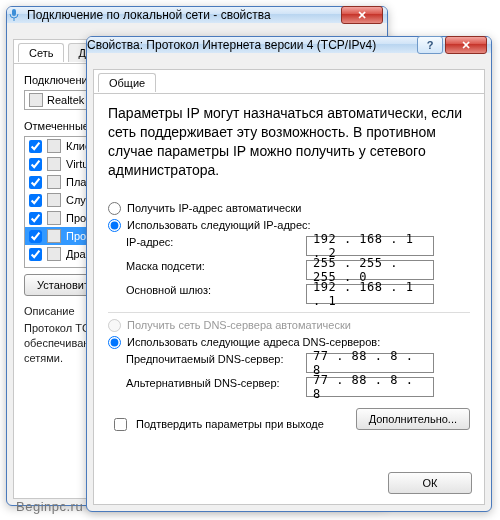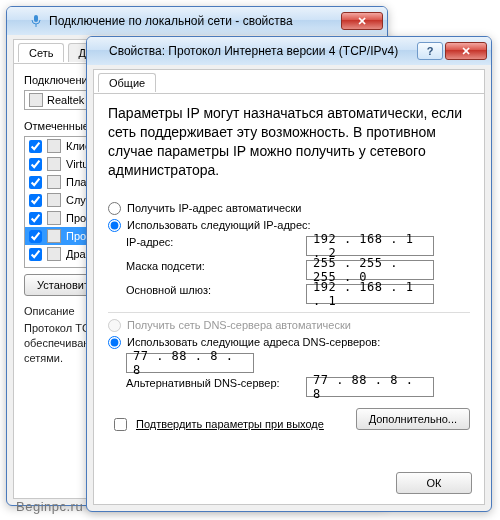--- a/index.html
+++ b/index.html
@@ -17,26 +17,26 @@
   
   .win {
     position: absolute;
     border: 1px solid #4a7abc;
     border-radius: 6px;
     background: #f0f0f0;
     box-shadow: 0 2px 10px rgba(0,0,0,.25);
   }
   .win-outer { left: 6px; top: 6px; width: 382px; height: 500px; }
   .titlebar {
-    height: 28px;
+    height: 16px;
     background: linear-gradient(#e9f2fb, #cfe3f7 45%, #b9d5f0 46%, #d7e8f8);
     border-radius: 5px 5px 0 0;
     display: flex;
     align-items: center;
-    padding: 0 4px 0 22px;
+    padding: 0 4px 0 0;
     font-size: 12px;
     color: #000;
   }
   .titlebar .mic {
     width: 14px; height: 14px; margin-right: 6px;
     display: inline-block;
   }
   .titlebar .sp { flex: 1; }
   .winbtn {
     width: 26px; height: 18px; margin-left: 2px;
@@ -91,25 +91,25 @@
   .radio-row input { margin:0; }
   .ip-grid { margin:4px 0 8px 18px; }
   .ip-line { display:flex; margin:4px 0; }
   .ip-line .k { width:180px; }
   .ip-box {
     width:128px; height:20px; border:1px solid #888; background:#fff;
     display:flex; align-items:center; justify-content:space-between;
     padding:0 6px; font-family:Consolas,monospace; font-size:12px; letter-spacing:.5px;
   }
   hr.sep { border:none; border-top:1px solid #ddd; margin:6px 0; }
-  .chk-row { display:flex; align-items:center; gap:6px; margin:10px 0 0 2px;text-decoration:underline; }
+  .chk-row { display:flex; align-items:center; gap:6px; margin:10px 0 0 2px; }
   .dlg-btns {
     position:absolute; right:12px; bottom:10px; display:flex; gap:8px;
   }
-  .dlg-btns .btn { width:76px; }
+  .dlg-btns .btn { width:84px; }
   .adv-row { display:flex; justify-content:space-between; align-items:center; padding:0 14px 4px 14px; }
   .disabled { color:#9a9a9a; }
 </style>
 </head>
 <body>
 
 <div class="win win-outer">
   <div class="titlebar">
     <span class="mic">
       <svg viewBox="0 0 14 14" width="14" height="14">
@@ -238,20 +238,21 @@
         <input type="radio" name="dnsmode" disabled="" style="">
         <span>Получить сеть DNS-сервера автоматически</span>
       </label>
       <label class="radio-row">
         <input type="radio" name="dnsmode" checked="" style="">
         <span>Использовать следующие адреса DNS-серверов:</span>
       </label>
 
       <div class="ip-grid">
         <div class="ip-line">
+          <span class="k">Предпочитаемый DNS-сервер:</span>
           <div class="ip-box">
               <span>77 . 88 .  8  .  8</span>
             </div>
         </div>
         <div class="ip-line">
           <span class="k">Альтернативный DNS-сервер:</span>
           <div class="ip-box">
               <span>77 . 88 .  8  .  8</span>
             </div>
         </div>

